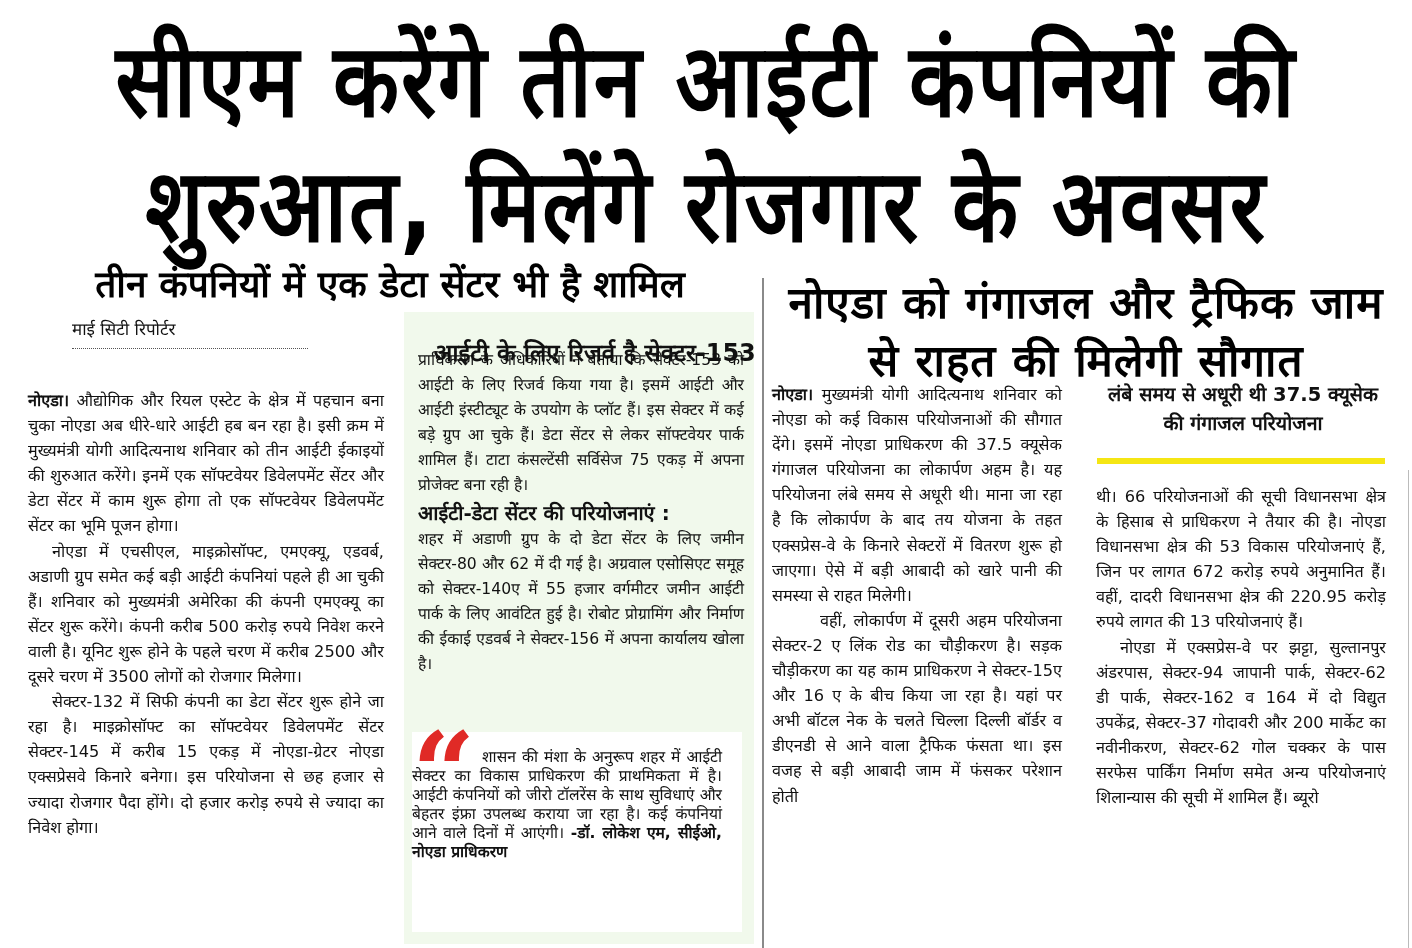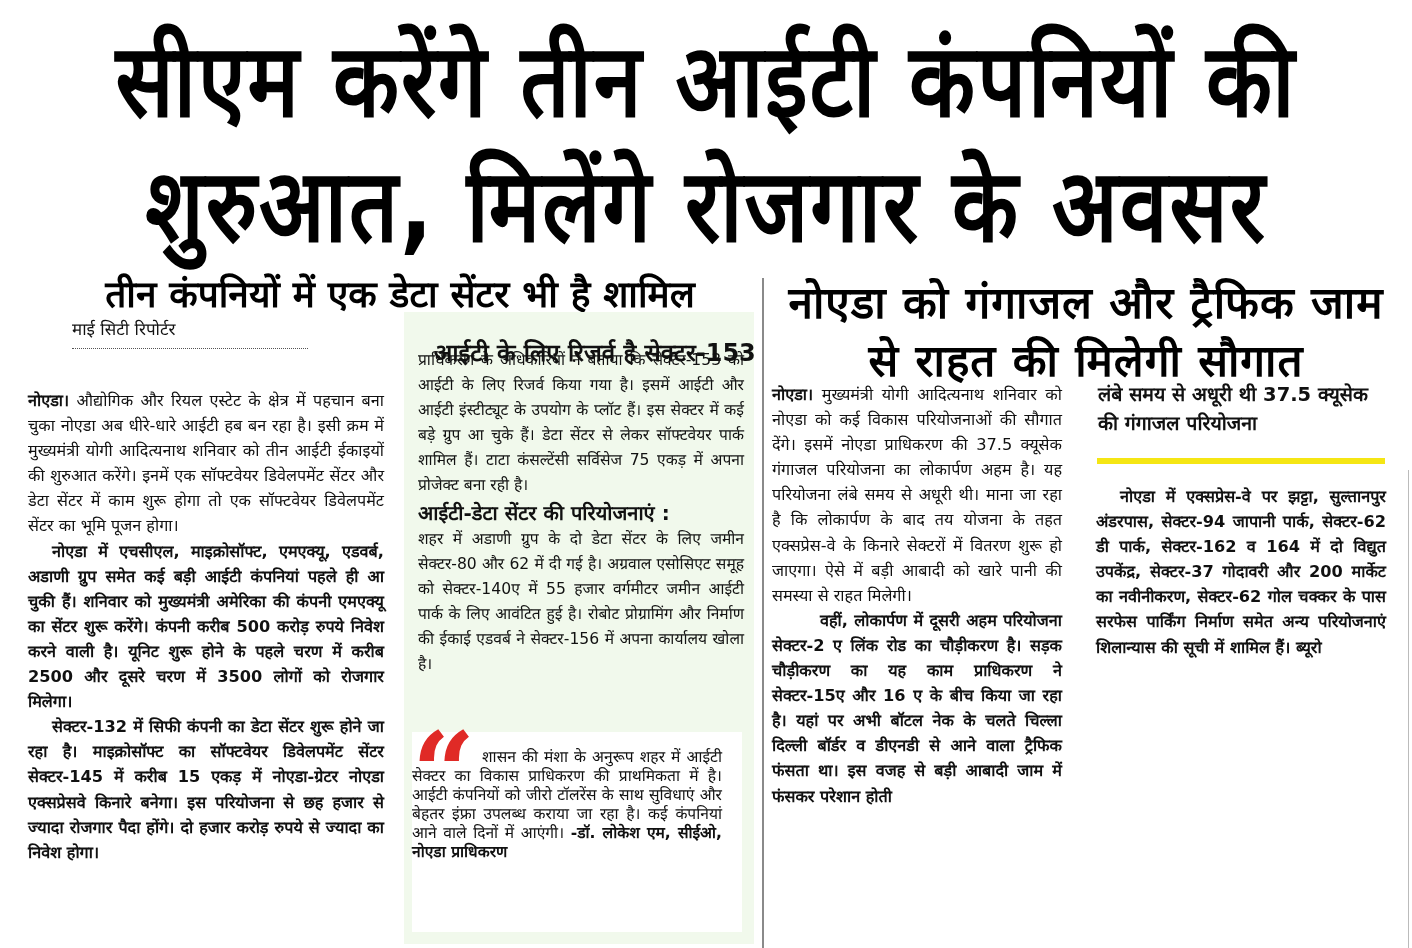--- a/index.html
+++ b/index.html
@@ -8,34 +8,34 @@
     font-family:"DejaVu Sans", sans-serif; color:#111; position:relative;
   }
   .main-headline {
     position:absolute; left:20px; top:18px; width:1372px; text-align:center;
     font-family:"DejaVu Sans", sans-serif; font-weight:bold; font-size:86px;
     line-height:106px; letter-spacing:2px; color:#000; margin:0;
     transform:scaleY(1.18); transform-origin:top center;
   }
   .sub-headline-left {
     position:absolute; left:20px; top:258px; width:736px; text-align:center;
-    font-weight:bold; font-size:37px; line-height:50px; color:#000; margin:12px;
+    font-weight:bold; font-size:37px; line-height:50px; color:#000; margin:2px;
   }
   .byline {
     position:absolute; left:28px; top:316px; width:236px;
     font-size:17px; line-height:26px; color:#111; padding-bottom:6px;
     border-bottom:1px dotted #555;
     margin-left:44px;
   }
   .col {
     position:absolute; font-size:16.2px; line-height:25.1px; text-align:justify;
     color:#111;
   }
   .col p { margin:0; }
-  .col .indent { text-indent:24px;font-weight:bold; }
+  .col .indent { text-indent:24px; }
   .col .dateline { font-weight:bold; }
   .col-a { left:28px; top:388px; width:356px; }
   .green-box {
     position:absolute; left:404px; top:312px; width:350px; height:632px;
     background:#f1f9ec;
   }
   .box-head {
     position:absolute; left:418px; top:318px; width:330px;
     font-weight:bold; font-size:24px; line-height:38px; color:#111; margin:16px;
   }
@@ -58,21 +58,21 @@
   .divider {
     position:absolute; left:762px; top:278px; width:2px; height:670px; background:#8a8a8a;
   }
   .right-headline {
     position:absolute; left:776px; top:274px; width:620px; text-align:center;
     font-weight:bold; font-size:44px; line-height:58px; color:#000; margin:0;
     letter-spacing:1px;
   }
   .col-c { left:772px; top:382px; width:290px; }
   .highlight-head {
-    position:absolute; left:1098px; top:380px; width:290px; 
+    position:absolute; left:1098px; top:380px; width:290px; text-align:center;
     font-weight:bold; font-size:19.5px; line-height:29px; color:#111; margin:0;
   }
   .yellow-rule {
     position:absolute; left:1097px; top:458px; width:288px; height:6px; background:#f5e614;
   }
   .col-d { left:1096px; top:484px; width:290px; }
   .right-edge {
     position:absolute; left:1408px; top:470px; width:1px; height:478px; background:#bbb;
   }
 </style>
@@ -111,16 +111,17 @@
 
 <div class="col col-c">
   <p><span class="dateline">नोएडा।</span> <span>मुख्यमंत्री योगी आदित्यनाथ शनिवार को नोएडा को कई विकास परियोजनाओं की सौगात देंगे। इसमें नोएडा प्राधिकरण की 37.5 क्यूसेक गंगाजल परियोजना का लोकार्पण अहम है। यह परियोजना लंबे समय से अधूरी थी। माना जा रहा है कि लोकार्पण के बाद तय योजना के तहत एक्सप्रेस-वे के किनारे सेक्टरों में वितरण शुरू हो जाएगा। ऐसे में बड़ी आबादी को खारे पानी की समस्या से राहत मिलेगी।</span></p>
   <p class="indent" style="text-indent:48px">वहीं, लोकार्पण में दूसरी अहम परियोजना सेक्टर-2 ए लिंक रोड का चौड़ीकरण है। सड़क चौड़ीकरण का यह काम प्राधिकरण ने सेक्टर-15ए और 16 ए के बीच किया जा रहा है। यहां पर अभी बॉटल नेक के चलते चिल्ला दिल्ली बॉर्डर व डीएनडी से आने वाला ट्रैफिक फंसता था। इस वजह से बड़ी आबादी जाम में फंसकर परेशान होती</p>
 </div>
 
 <h3 class="highlight-head">लंबे समय से अधूरी थी 37.5 क्यूसेक की गंगाजल परियोजना</h3>
 <div class="yellow-rule"></div>
 
 <div class="col col-d">
+  <p>थी। 66 परियोजनाओं की सूची विधानसभा क्षेत्र के हिसाब से प्राधिकरण ने तैयार की है। नोएडा विधानसभा क्षेत्र की 53 विकास परियोजनाएं हैं, जिन पर लागत 672 करोड़ रुपये अनुमानित हैं। वहीं, दादरी विधानसभा क्षेत्र की 220.95 करोड़ रुपये लागत की 13 परियोजनाएं हैं।</p>
   <p class="indent">नोएडा में एक्सप्रेस-वे पर झट्टा, सुल्तानपुर अंडरपास, सेक्टर-94 जापानी पार्क, सेक्टर-62 डी पार्क, सेक्टर-162 व 164 में दो विद्युत उपकेंद्र, सेक्टर-37 गोदावरी और 200 मार्केट का नवीनीकरण, सेक्टर-62 गोल चक्कर के पास सरफेस पार्किंग निर्माण समेत अन्य परियोजनाएं शिलान्यास की सूची में शामिल हैं। ब्यूरो</p>
 </div>
 
 <div class="right-edge"></div>
 
 </body></html>

